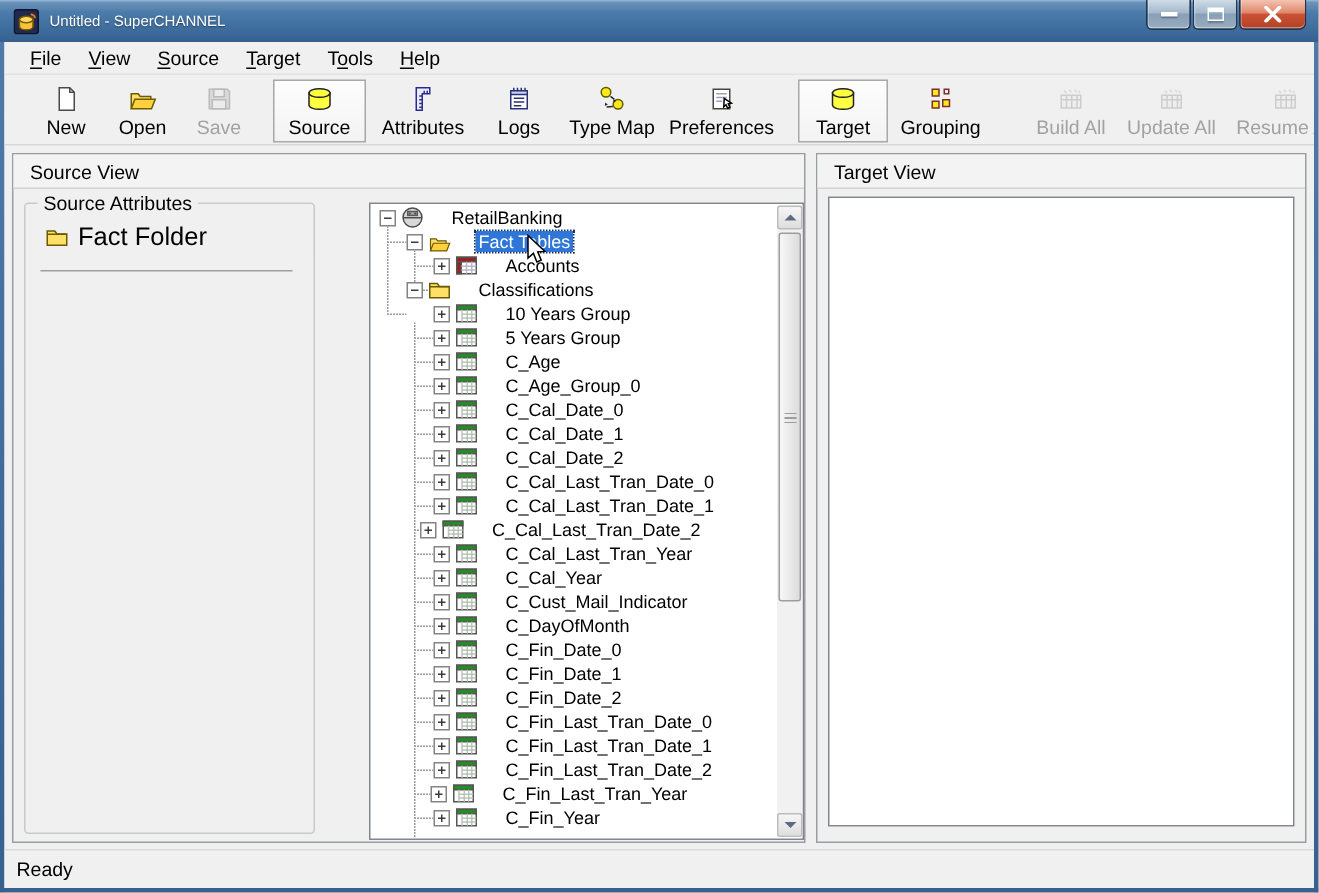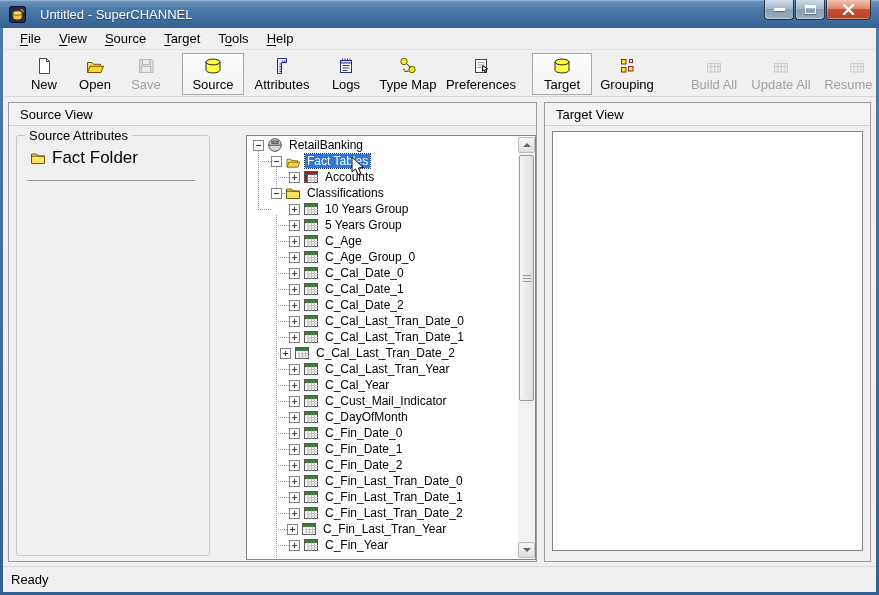--- a/index.html
+++ b/index.html
@@ -6,21 +6,21 @@
   html,body { width:879px; height:595px; }
   body { font-family:"Liberation Sans", sans-serif; background:#555; }
 
   .window { position:relative; width:879px; height:595px; background:#f0f0f0; overflow:hidden; }
 
   
   .titlebar { position:absolute; left:0; top:0; right:0; height:28px;
     background:linear-gradient(#7498bb, #4b7baa 30%, #3e6d9d 70%, #355f8e);
     box-shadow:inset 0 1px 0 #8fb2d4; display:flex; align-items:center; }
   .app-icon { width:17px; height:17px; margin-left:9px; display:inline-flex; }
-  .title-text { color:#fff; font-size:13px; margin-left:14px; text-shadow:0 1px 1px rgba(0,0,0,.45); }
+  .title-text { color:#fff; font-size:10px; margin-left:7px; text-shadow:0 1px 1px rgba(0,0,0,.45); }
   .win-btns { position:absolute; right:8px; top:0; display:flex; }
   .wb { width:30px; height:20px; border:1px solid #24364d; border-top:none; border-radius:0 0 4px 4px;
     display:flex; align-items:center; justify-content:center; cursor:default;
     background:linear-gradient(#cfdbe7, #a3b8cc 45%, #88a0b6 50%, #97acc0);
     box-shadow:inset 0 -1px 0 rgba(255,255,255,.4), inset 1px 0 0 rgba(255,255,255,.25); }
   .wb.close { width:45px; margin-left:1px;
     background:linear-gradient(#f4c3b1, #e0876c 45%, #cc5136 50%, #b14124);
     border-radius:0 0 5px 4px; }
   .wb.max { margin-left:1px; }
   .glyph-min { width:11px; height:3px; background:#fff; box-shadow:0 1px 1px rgba(0,0,0,.35); }
@@ -72,21 +72,21 @@
   .group-sep { position:absolute; left:10px; right:14px; top:44px; border-top:1px solid #9e9e9e; }
 
   .treebox { position:absolute; left:237px; top:32px; width:290px; height:425px;
     background:#fff; border:1px solid #82858a; }
   .tree-inner { position:absolute; left:0; top:1px; bottom:1px; width:270px; overflow:hidden; }
   .tree-row { height:16px; display:flex; align-items:center; white-space:nowrap; font-size:12px; position:relative; z-index:2; }
   .expander { width:11px; height:11px; flex:0 0 11px; background:#fff; border:1px solid #848484; position:relative; }
   .expander::before { content:""; position:absolute; left:2px; right:2px; top:4px; height:1px; background:#3c3c3c; }
   .expander.plus::after { content:""; position:absolute; top:2px; bottom:2px; left:4px; width:1px; background:#3c3c3c; }
   .tree-ic { width:16px; height:16px; flex:0 0 16px; margin-left:3px; display:flex; }
-  .tree-label { margin-left:4px; padding:0 2px; color:#000; }
+  .tree-label { margin-left:16px; padding:0 2px; color:#000; }
   .tree-label.selected { background:#2e76d8; color:#fff; outline:1px dotted rgba(10,35,90,.95); }
   .conn { position:absolute; z-index:1; }
   .conn.h { height:1px; background-image:repeating-linear-gradient(to right,#9b9b9b 0 1px,transparent 1px 2px); }
   .conn.v { width:1px; background-image:repeating-linear-gradient(to bottom,#9b9b9b 0 1px,transparent 1px 2px); }
 
   
   .vscroll { position:absolute; right:0; top:1px; bottom:1px; width:17px; background:#f1f1f1; }
   .sb-btn { position:absolute; left:0; right:0; height:16px; background:linear-gradient(#f6f6f6,#dedede);
     border:1px solid #bcbcbc; border-radius:2px; display:flex; align-items:center; justify-content:center; }
   .sb-btn.up { top:0; } .sb-btn.down { bottom:0; }

